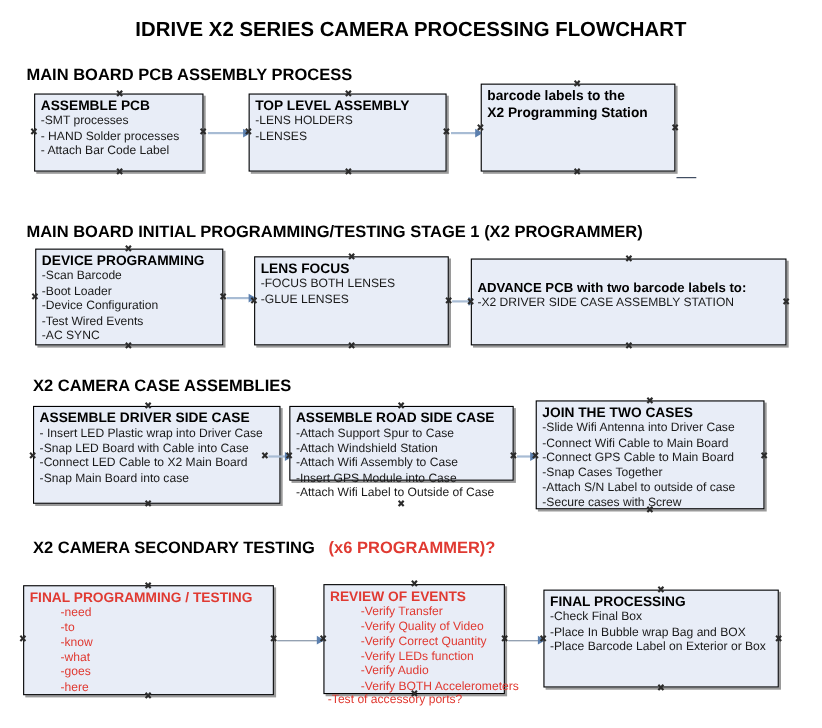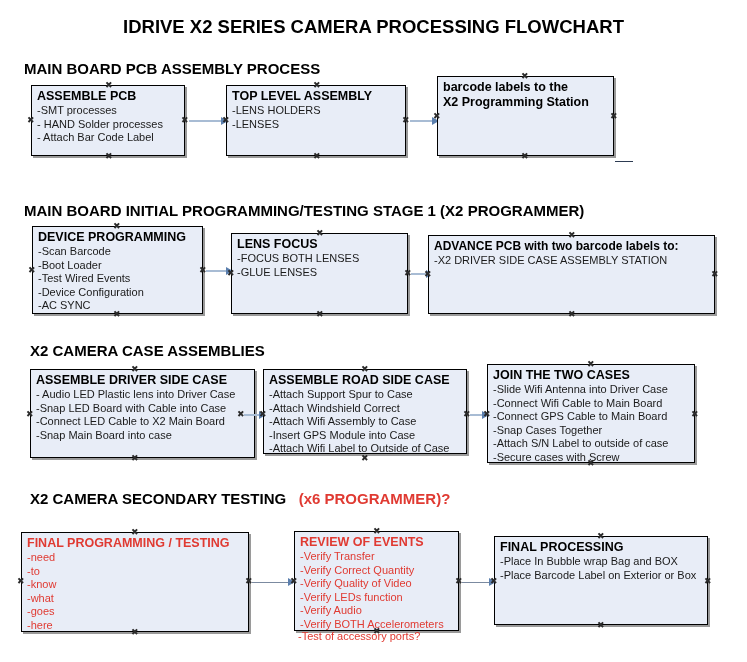--- a/index.html
+++ b/index.html
@@ -56,24 +56,24 @@
     line-height: 15px;
     white-space: nowrap;
   }
   .box-line {
     font-size: 11px;
     color: #1a1a1a;
     line-height: 13.6px;
     white-space: nowrap;
   }
   .box.red .box-title { color: #e03a32; }
-  .box.red .box-line  { color: #e03a32; }
-
-  
-  .box-title.sm { font-size: 12px; }
+  .box.red .box-line  { color: #e03a32; margin-left: 28px; }
+
+  
+  .box-title.sm { font-size: 12px; margin-top: 15px; }
 
   
   .conn {
     position: absolute;
     height: 2px;
     background: #a8bcd4;
   }
   .conn-head {
     position: absolute;
     width: 0; height: 0;
@@ -155,22 +155,22 @@
   <span class="hx" style="left:610px; top:112px;">✖</span>
 
   <div class="tail" style="left:615px; top:161px; width:18px;"></div>
 
   <div class="section-head" style="left:24px; top:202px;">MAIN BOARD INITIAL PROGRAMMING/TESTING STAGE 1 (X2 PROGRAMMER)</div>
 
   <div class="box" style="left:32px; top:226px; width:171px; height:88px;">
     <div class="box-title">DEVICE PROGRAMMING</div>
     <div class="box-line">-Scan Barcode</div>
     <div class="box-line">-Boot Loader</div>
+    <div class="box-line">-Device Configuration</div>
     <div class="box-line">-Test Wired Events</div>
-    <div class="box-line">-Device Configuration</div>
     <div class="box-line">-AC SYNC</div>
   </div>
   <span class="hx" style="left:113px; top:222px;">✖</span>
   <span class="hx" style="left:113px; top:310px;">✖</span>
   <span class="hx" style="left:28px; top:266px;">✖</span>
   <span class="hx" style="left:199px; top:266px;">✖</span>
 
   <div class="conn" style="left:206px; top:270px; width:22px;"></div>
   <div class="conn-head" style="left:226px; top:267px;"></div>
 
@@ -193,37 +193,37 @@
   </div>
   <span class="hx" style="left:568px; top:231px;">✖</span>
   <span class="hx" style="left:568px; top:310px;">✖</span>
   <span class="hx" style="left:424px; top:270px;">✖</span>
   <span class="hx" style="left:711px; top:270px;">✖</span>
 
   <div class="section-head" style="left:30px; top:342px;">X2 CAMERA CASE ASSEMBLIES</div>
 
   <div class="box" style="left:30px; top:369px; width:225px; height:89px;">
     <div class="box-title">ASSEMBLE DRIVER SIDE CASE</div>
-    <div class="box-line">- Audio LED Plastic lens into Driver Case</div>
+    <div class="box-line">- Insert LED Plastic wrap into Driver Case</div>
     <div class="box-line">-Snap LED Board with Cable into Case</div>
     <div class="box-line">-Connect LED Cable to X2 Main Board</div>
     <div class="box-line">-Snap Main Board into case</div>
   </div>
   <span class="hx" style="left:131px; top:365px;">✖</span>
   <span class="hx" style="left:131px; top:454px;">✖</span>
   <span class="hx" style="left:26px; top:410px;">✖</span>
   <span class="hx" style="left:237px; top:410px;">✖</span>
 
   <div class="conn" style="left:244px; top:414px; width:17px;"></div>
   <div class="conn-head" style="left:259px; top:411px;"></div>
 
-  <div class="box" style="left:263px; top:369px; width:204px; height:85px;">
+  <div class="box" style="left:263px; top:369px; width:204px; height:68px;">
     <div class="box-title">ASSEMBLE ROAD SIDE CASE</div>
     <div class="box-line">-Attach Support Spur to Case</div>
-    <div class="box-line">-Attach Windshield Correct</div>
+    <div class="box-line">-Attach Windshield Station</div>
     <div class="box-line">-Attach Wifi Assembly to Case</div>
     <div class="box-line">-Insert GPS Module into Case</div>
     <div class="box-line">-Attach Wifi Label to Outside of Case</div>
   </div>
   <span class="hx" style="left:361px; top:365px;">✖</span>
   <span class="hx" style="left:361px; top:454px;">✖</span>
   <span class="hx" style="left:259px; top:410px;">✖</span>
   <span class="hx" style="left:463px; top:410px;">✖</span>
 
   <div class="conn" style="left:470px; top:414px; width:14px;"></div>
@@ -261,37 +261,38 @@
   <span class="hx" style="left:131px; top:628px;">✖</span>
   <span class="hx" style="left:17px; top:577px;">✖</span>
   <span class="hx" style="left:245px; top:577px;">✖</span>
 
   <div class="tail2" style="left:252px; top:582px; width:42px;"></div>
   <div class="conn-head" style="left:288px; top:578px;"></div>
 
   <div class="box red" style="left:294px; top:531px; width:165px; height:100px;">
     <div class="box-title">REVIEW OF EVENTS</div>
     <div class="box-line">-Verify Transfer</div>
+    <div class="box-line">-Verify Quality of Video</div>
     <div class="box-line">-Verify Correct Quantity</div>
-    <div class="box-line">-Verify Quality of Video</div>
     <div class="box-line">-Verify LEDs function</div>
     <div class="box-line">-Verify Audio</div>
     <div class="box-line">-Verify BOTH Accelerometers</div>
   </div>
   <div class="overflow-line" style="left:298px; top:630px;">-Test of accessory ports?</div>
   <span class="hx" style="left:373px; top:527px;">✖</span>
   <span class="hx" style="left:373px; top:627px;">✖</span>
   <span class="hx" style="left:290px; top:577px;">✖</span>
   <span class="hx" style="left:455px; top:577px;">✖</span>
 
   <div class="tail2" style="left:462px; top:582px; width:32px;"></div>
   <div class="conn-head" style="left:489px; top:578px;"></div>
 
   <div class="box" style="left:494px; top:536px; width:214px; height:89px;">
     <div class="box-title">FINAL PROCESSING</div>
+    <div class="box-line">-Check Final Box</div>
     <div class="box-line">-Place In Bubble wrap Bag and BOX</div>
     <div class="box-line">-Place Barcode Label on Exterior or Box</div>
   </div>
   <span class="hx" style="left:597px; top:532px;">✖</span>
   <span class="hx" style="left:597px; top:621px;">✖</span>
   <span class="hx" style="left:490px; top:577px;">✖</span>
   <span class="hx" style="left:704px; top:577px;">✖</span>
 
 </div>
 

